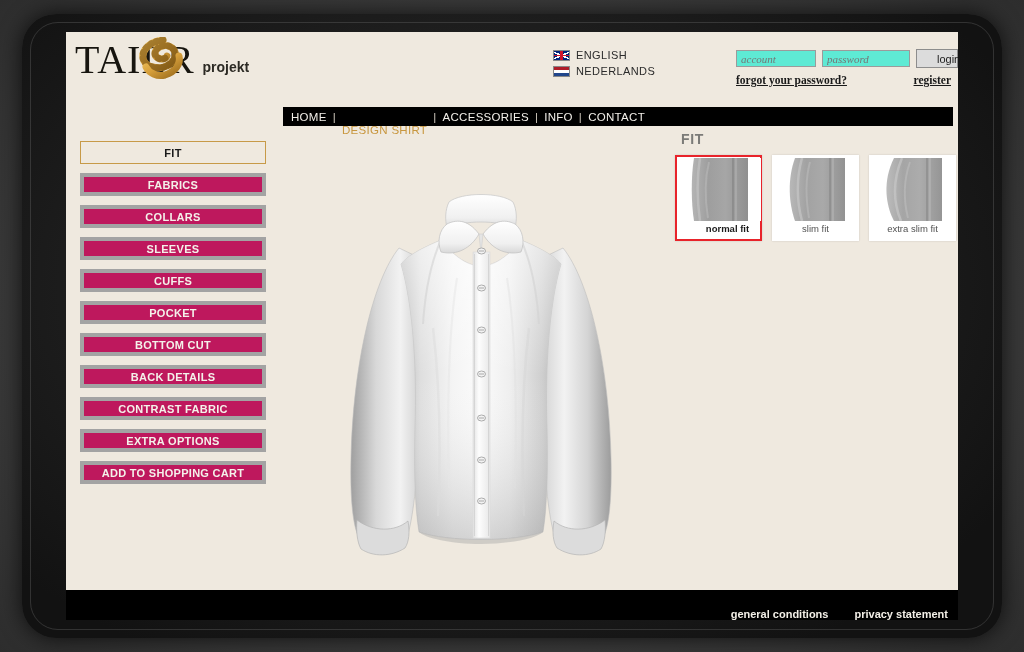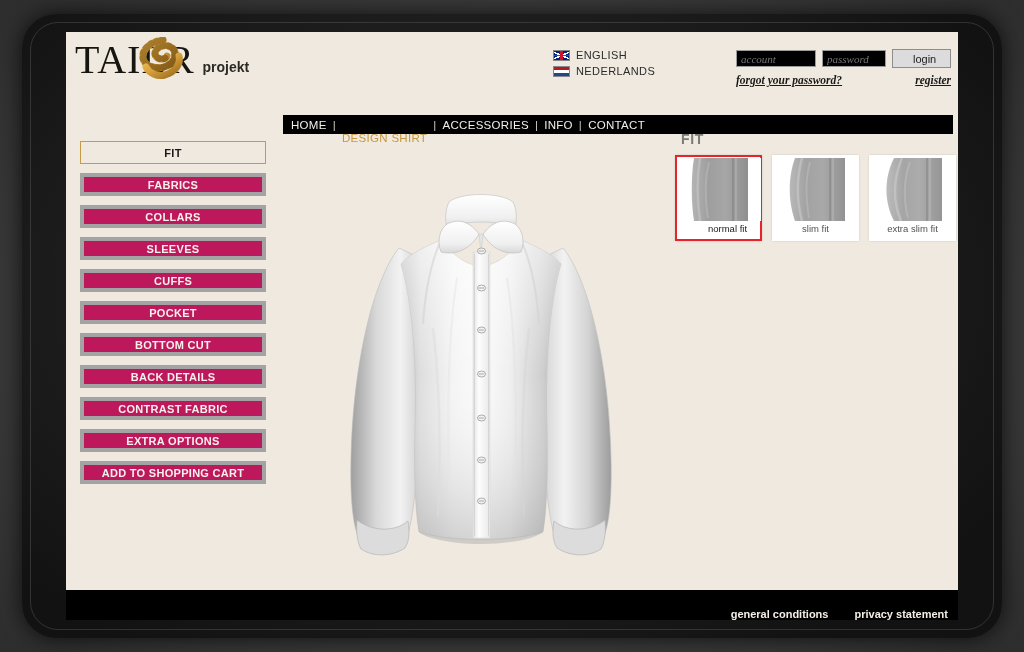--- a/index.html
+++ b/index.html
@@ -112,61 +112,60 @@
   
   #loginbox {
     position: absolute;
     left: 670px; top: 17px;
     width: 215px;
   }
   #loginrow { display: flex; align-items: center; }
   .login-input {
     height: 17px;
     border: 1px solid #9b9b9b;
-    background: #000000;
+    background: #5eead4;
     font-family: "Liberation Serif", serif;
     font-style: italic;
     font-size: 11px;
     color: #6a6a6a;
     padding: 0 4px;
     margin-right: 6px;
     outline: none;
   }
   #account-field { width: 80px; }
-  #password-field { width: 64px; font-style: italic; }
+  #password-field { width: 88px; font-style: italic; }
   #login-button {
     height: 19px;
     min-width: 38px;
     background: #dcdcdc;
     border: 1px solid #8d8d8d;
     font-size: 11px;
     color: #1c1c1c;
     cursor: pointer;
     padding: 0 20px;
     font-family: "Liberation Sans", sans-serif;
   }
   #linkrow {
     display: flex;
     justify-content: space-between;
     margin-top: 6px;
   }
   #linkrow a {
     font-family: "Liberation Serif", serif;
-    font-style: italic;
     font-weight: bold;
     font-size: 11.5px;
     color: #191919;
     text-decoration: underline;
     cursor: pointer;
   }
 
   
   #navbar {
     position: absolute;
-    left: 217px; top: 83px;
+    left: 217px; top: 75px;
     width: 670px; height: 19px;
     background: #000;
     display: flex;
     align-items: center;
     padding-left: 8px;
     font-size: 11.5px;
     letter-spacing: .3px;
   }
   #navbar .navitem { color: #f2efe9; cursor: pointer; font-weight: 500; }
   #navbar .navitem.active { color: #c8973f; margin-top: 27px; }
@@ -246,21 +245,21 @@
     background: #fff;
     display: block;
   }
   .fit-label {
     text-align: center;
     font-size: 9.5px;
     color: #515151;
     padding: 3px 0 4px;
     line-height: 10px;
   }
-  .fit-card.selected .fit-label { color: #1b1b1b; font-weight: normal; padding-left: 18px; }
+  .fit-card.selected .fit-label { color: #1b1b1b; font-weight: bold; padding-left: 18px; }
 
   
   #footer {
     position: absolute;
     left: 0; bottom: 0;
     width: 892px; height: 30px;
     background: #000;
     display: flex;
     align-items: flex-end;
     justify-content: flex-end;

